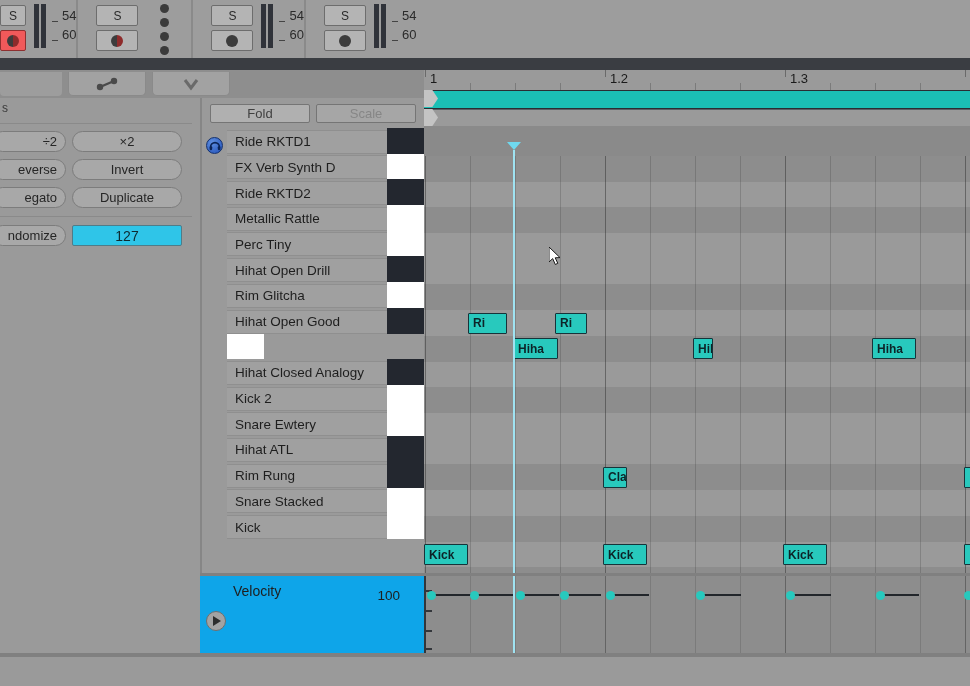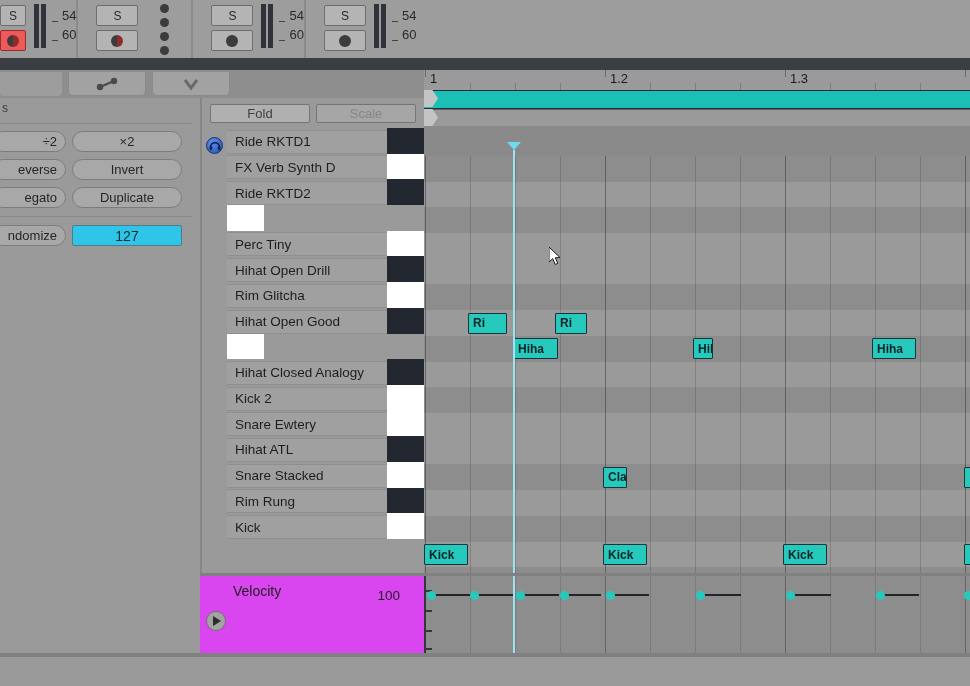--- a/index.html
+++ b/index.html
@@ -86,21 +86,21 @@
   .tname { flex: 1; height: 24px; background: #a0a0a0; border-top: 1px solid #8f8f8f;
            border-bottom: 1px solid #8f8f8f;
            display: flex; align-items: center; padding-left: 8px;
            font-size: 13.5px; color: #1e1e1e; white-space: nowrap; overflow: hidden; }
   .keycell { width: 37px; height: 25.7px; }
   .keycell.black { background: #23272f; }
   .keycell.white { background: #ffffff; }
 
   
   .vel-head { position: absolute; left: 200px; top: 573px; width: 224px; height: 80px;
-              background: #d946ef; border-top: 3px solid #808080; }
+              background: #0ea5e9; border-top: 3px solid #808080; }
   .vel-title { position: absolute; left: 33px; top: 7px; font-size: 14px; color: #1e1e1e; }
   .vel-num { position: absolute; right: 24px; top: 12px; font-size: 13.5px; color: #1e1e1e; }
   .play-circle { position: absolute; left: 206px; top: 611px; width: 20px; height: 20px;
                  border-radius: 50%; border: 1px solid #6f6f6f; background: #a3a3a3;
                  display: flex; align-items: center; justify-content: center; }
   .play-tri { width: 0; height: 0; border-left: 8px solid #2d2d2d;
               border-top: 5px solid transparent; border-bottom: 5px solid transparent;
               margin-left: 2px; }
 
   
@@ -323,20 +323,21 @@
           <div class="tname">FX Verb Synth D</div>
           <div class="keycell white"></div>
         </div>
         <div class="trackrow">
           <div class="solo-slot"></div>
           <div class="tname">Ride RKTD2</div>
           <div class="keycell black"></div>
         </div>
         <div class="trackrow">
           <div class="solo-slot"></div>
+          <div class="tname">Metallic Rattle</div>
           <div class="keycell white"></div>
         </div>
         <div class="trackrow">
           <div class="solo-slot"></div>
           <div class="tname">Perc Tiny</div>
           <div class="keycell white"></div>
         </div>
         <div class="trackrow">
           <div class="solo-slot"></div>
           <div class="tname">Hihat Open Drill</div>
@@ -371,27 +372,27 @@
           <div class="tname">Snare Ewtery</div>
           <div class="keycell white"></div>
         </div>
         <div class="trackrow">
           <div class="solo-slot"></div>
           <div class="tname">Hihat ATL</div>
           <div class="keycell black"></div>
         </div>
         <div class="trackrow">
           <div class="solo-slot"></div>
+          <div class="tname">Rim Rung</div>
+          <div class="keycell black"></div>
+        </div>
+        <div class="trackrow">
+          <div class="solo-slot"></div>
           <div class="tname">Snare Stacked</div>
           <div class="keycell white"></div>
-        </div>
-        <div class="trackrow">
-          <div class="solo-slot"></div>
-          <div class="tname">Rim Rung</div>
-          <div class="keycell black"></div>
         </div>
         <div class="trackrow">
           <div class="solo-slot"></div>
           <div class="tname">Kick</div>
           <div class="keycell white"></div>
         </div>
       </div>
   </div>
 
   <div class="vel-head">

